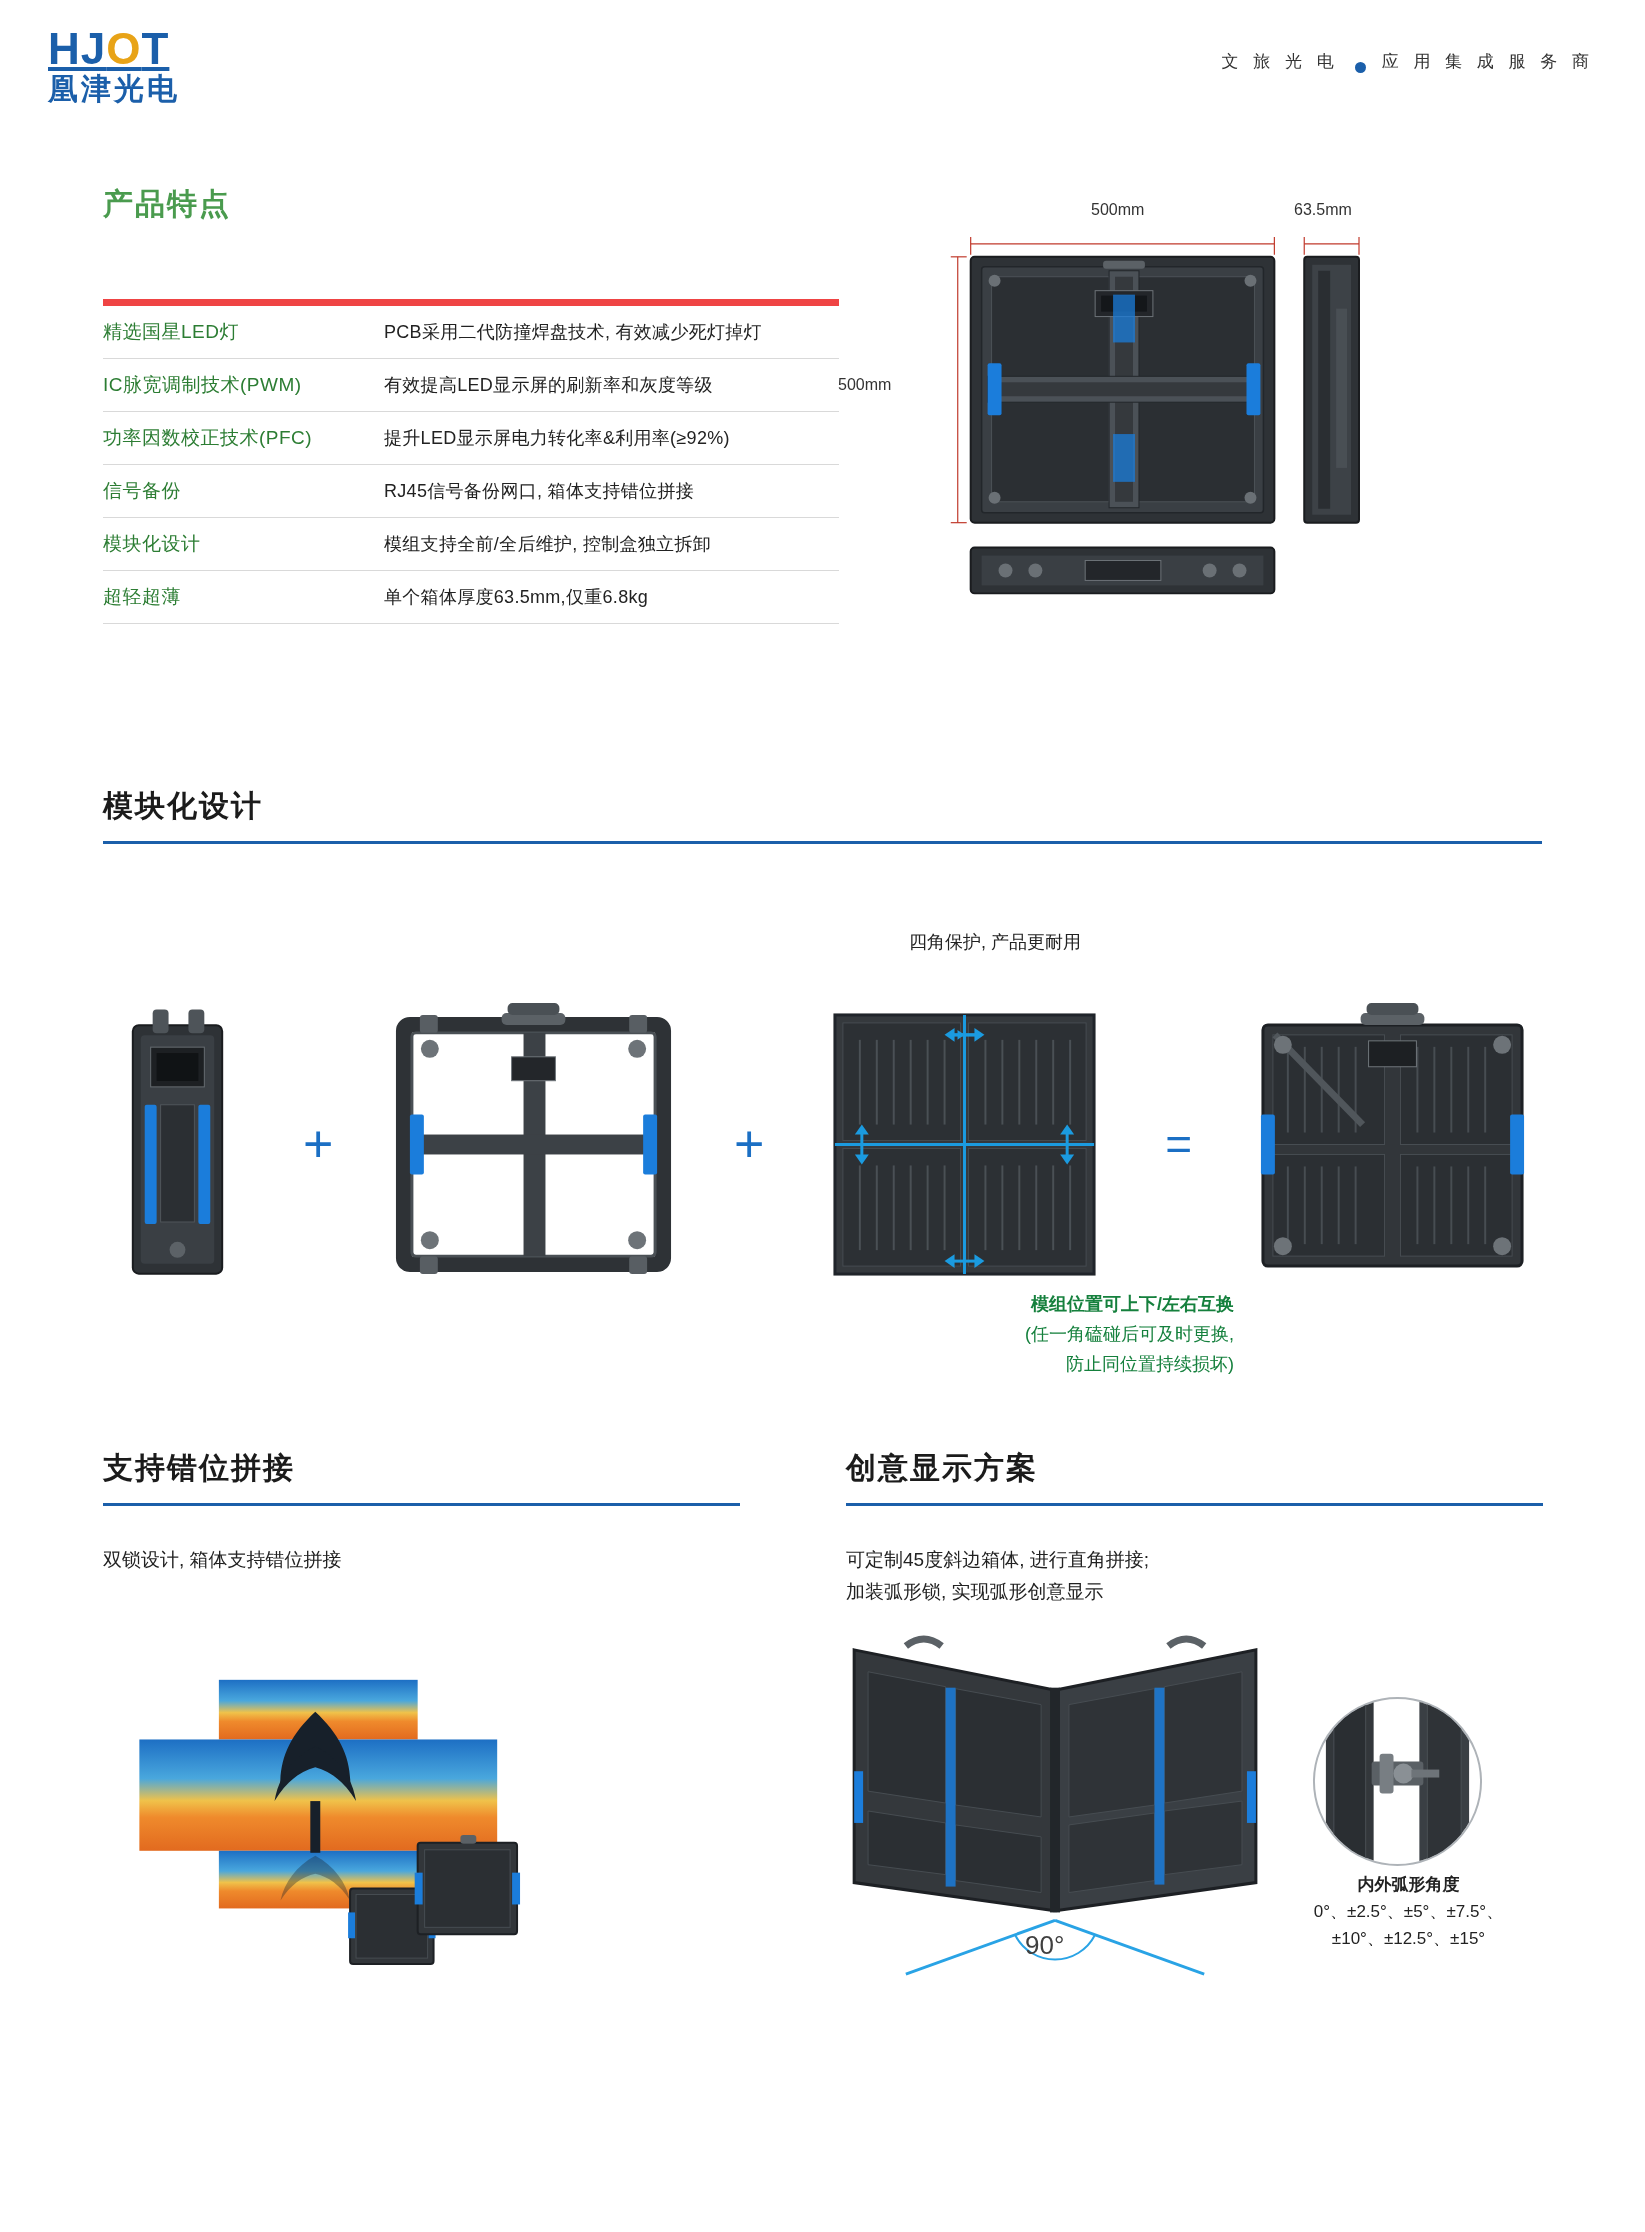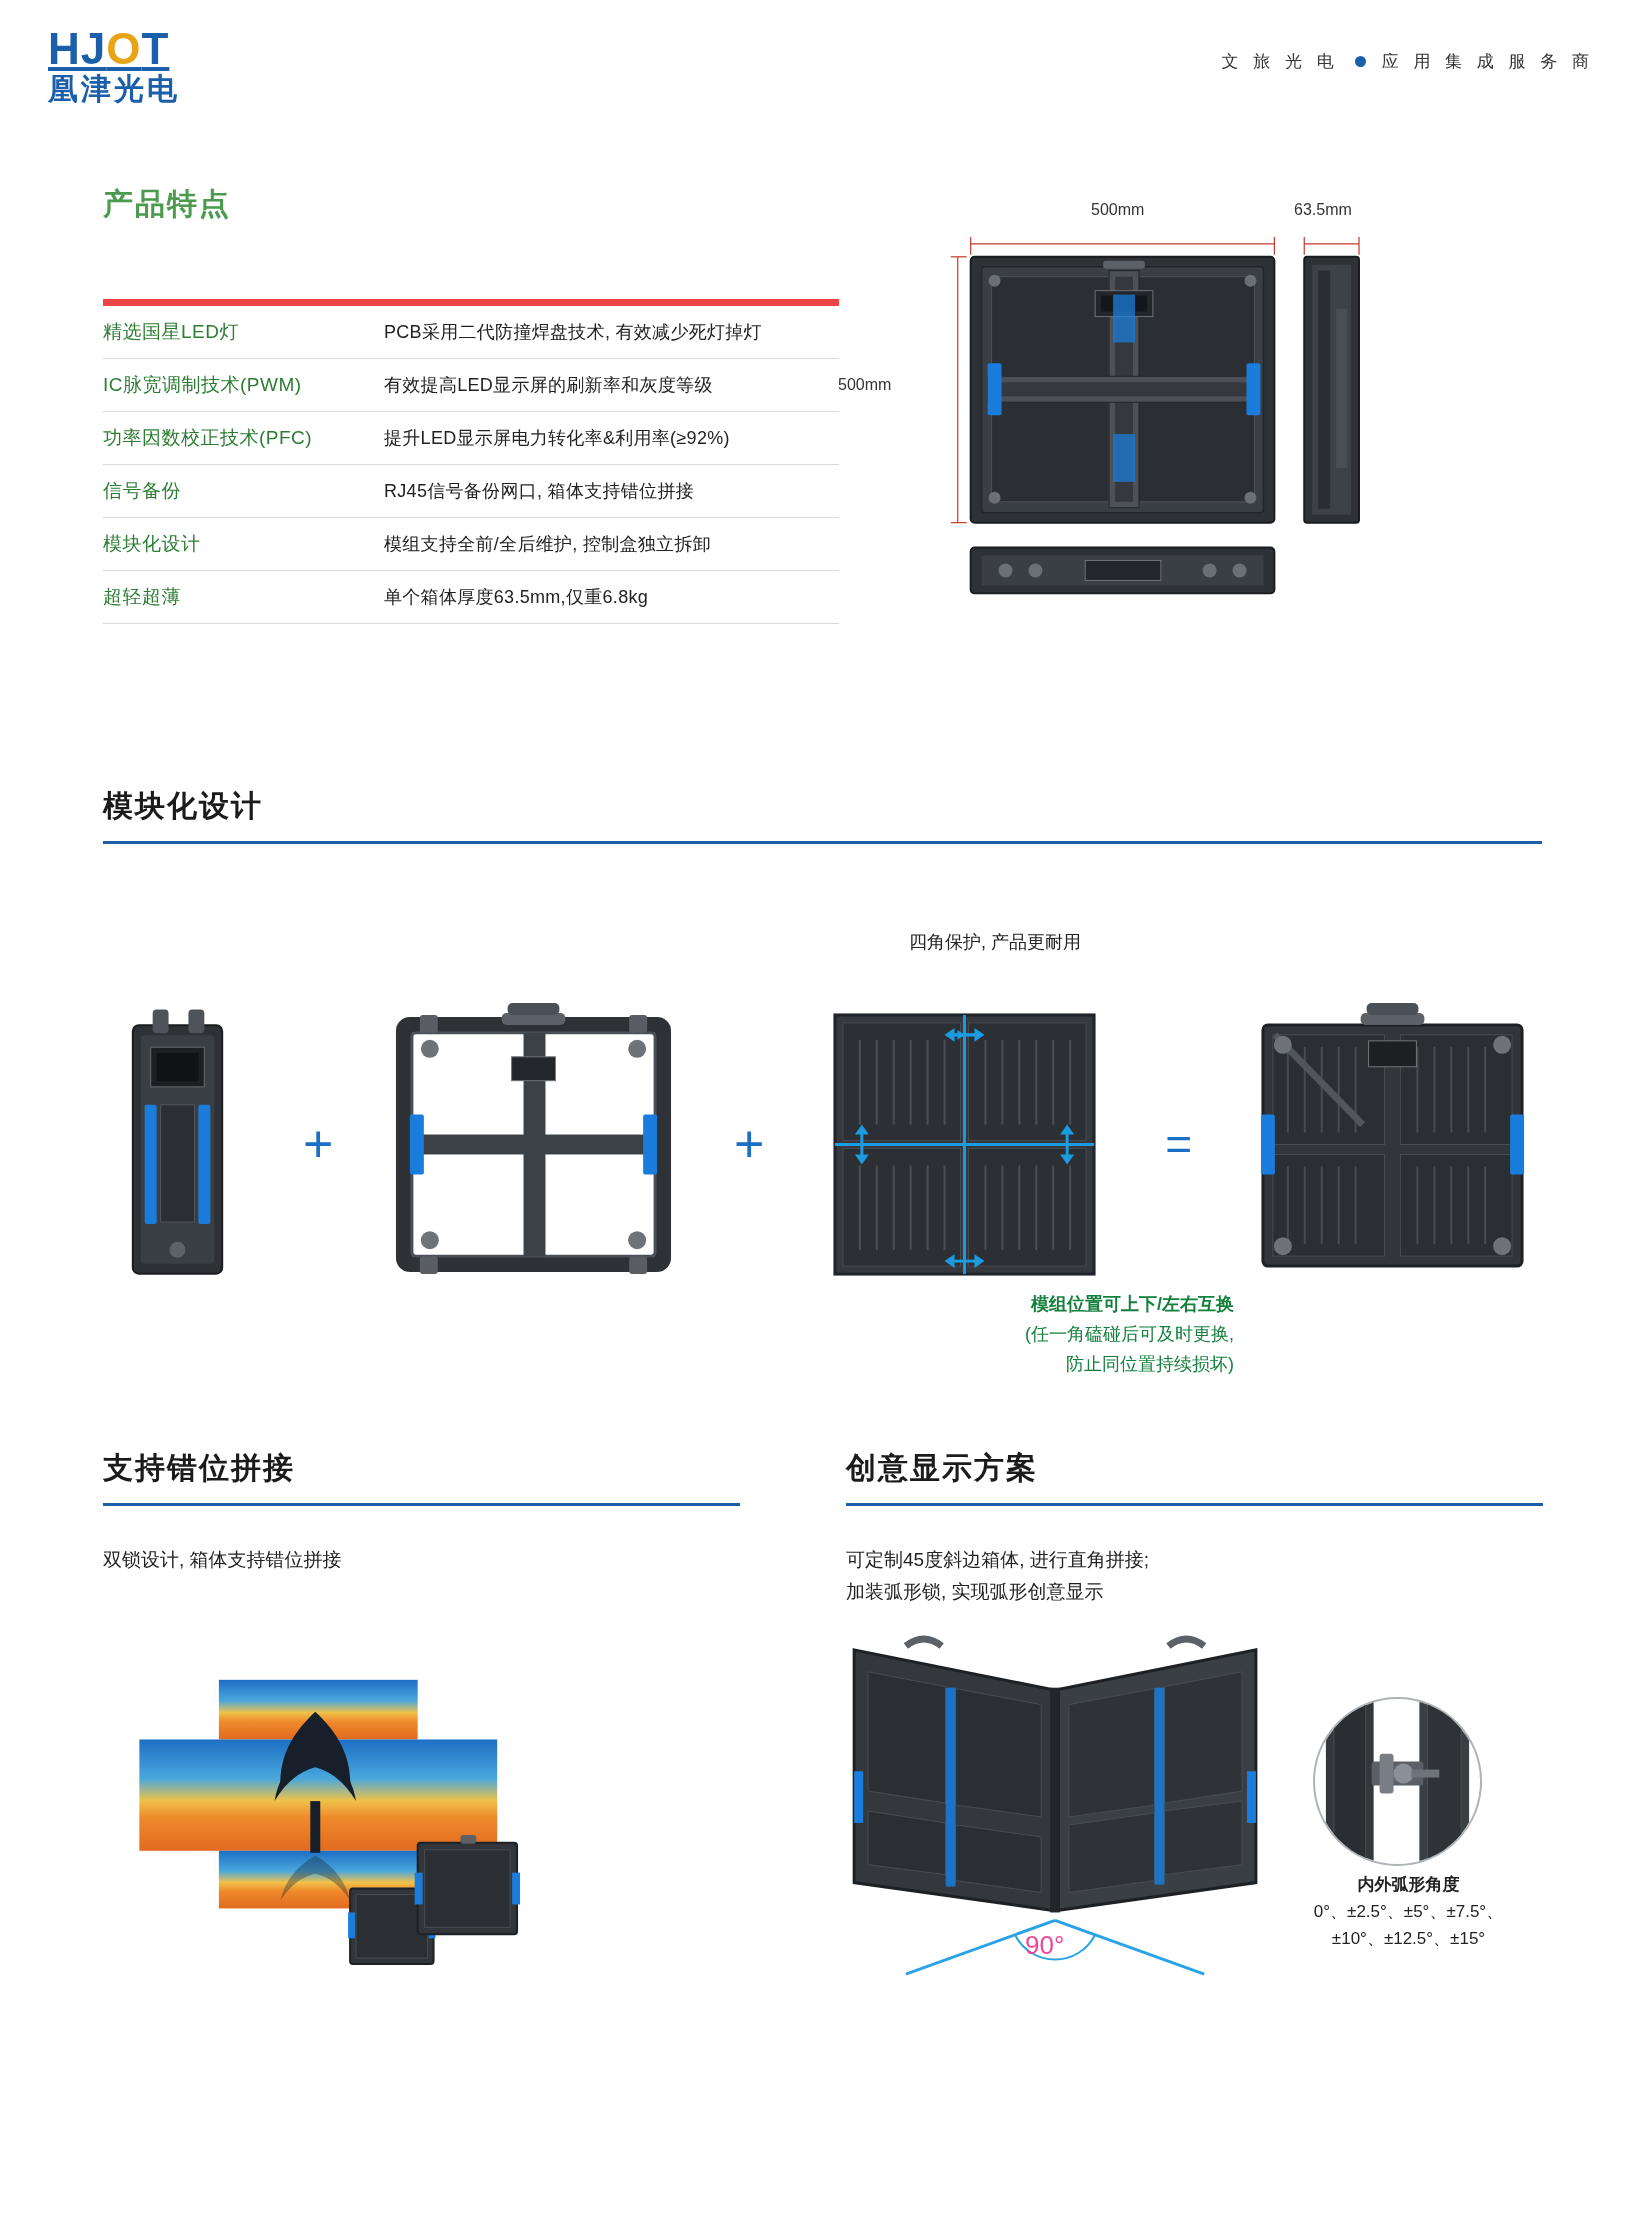--- a/index.html
+++ b/index.html
@@ -25,21 +25,21 @@
     text-decoration:underline;
   }
   .logo-top .o{color:#e8a317;}
   .logo-bottom{
     font-size:30px;font-weight:bold;color:#1b5faa;letter-spacing:3px;
     line-height:34px;
   }
   .header-right{
     position:absolute;right:52px;top:50px;
     font-size:17px;letter-spacing:5px;color:#333;
-    display:flex;align-items:center;gap:10px;
+    display:flex;align-items:flex-end;gap:10px;
   }
   .header-dot{
     width:11px;height:11px;border-radius:50%;background:#1b5faa;display:inline-block;
     margin:0 6px;
   }
   
   .sec-title{
     font-size:30px;font-weight:bold;color:#4a9b4e;letter-spacing:2px;
   }
   .sec-title-dark{
@@ -95,21 +95,21 @@
   .colL{position:absolute;left:103px;top:1448px;width:637px;}
   .colR{position:absolute;left:846px;top:1448px;width:697px;}
   .col-sub{font-size:19px;color:#222;margin-top:38px;line-height:32px;}
   
   svg{display:block;}
   .angle-note{
     position:absolute;left:1274px;top:1871px;width:269px;text-align:center;
     font-size:17px;color:#222;line-height:27px;
   }
   .deg90{
-    position:absolute;left:1025px;top:1930px;font-size:26px;color:#ec4899;
+    position:absolute;left:1025px;top:1930px;font-size:26px;color:#404040;
   }
 </style>
 </head>
 <body>
 
 <div class="header">
   <div class="logo">
     <div class="logo-top">
       <span>HJ</span><span class="o">O</span><span>T</span>
     </div>

